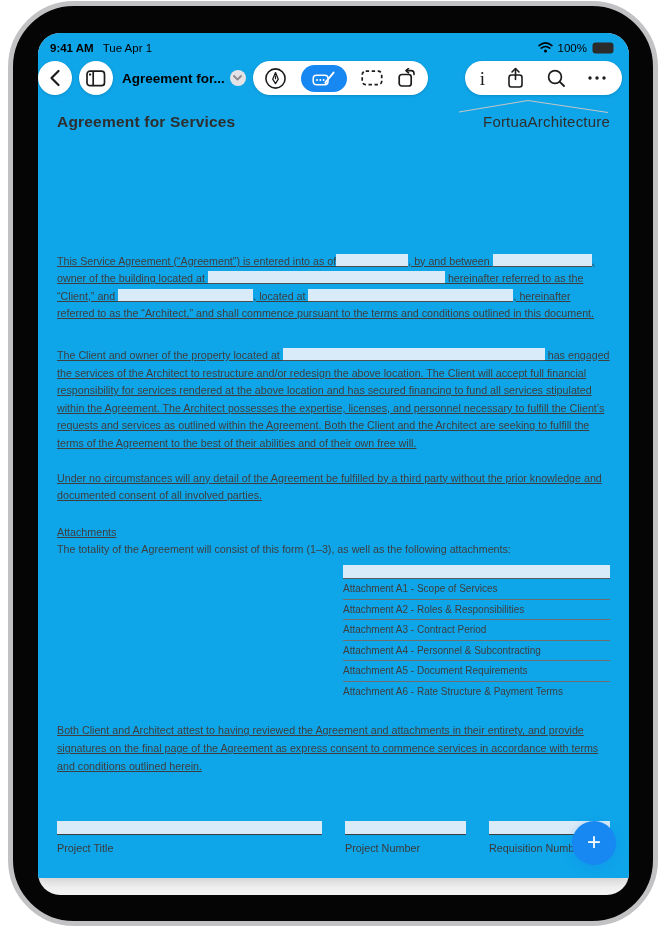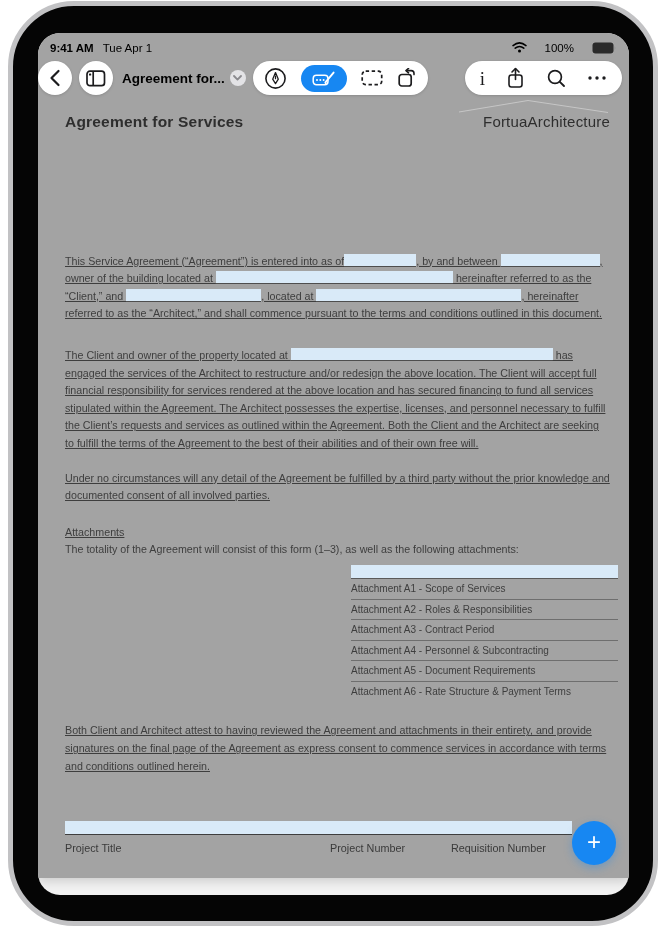--- a/index.html
+++ b/index.html
@@ -3,30 +3,30 @@
 <meta charset="utf-8">
 <style>
   html,body{margin:0;padding:0;background:#fff;}
   .stage{position:relative;width:666px;height:928px;background:#fff;overflow:hidden;
          font-family:"Liberation Sans",sans-serif;-webkit-font-smoothing:antialiased;}
   
   .device{position:absolute;left:8px;top:1px;width:650px;height:925px;box-sizing:border-box;
           border:5px solid #c2c2c4;border-radius:66px;background:#050505;}
   .screen{position:absolute;left:38px;top:33px;width:591px;height:862px;border-radius:22px;
           background:#f2f2f2;overflow:hidden;}
-  .page{position:absolute;top:0;left:0;right:0;height:845px;background:#a3a3a3;
-        box-shadow:0 3px 10px rgba(0,0,0,.16);padding-left:8px;}
+  .page{position:absolute;top:0;left:0;right:0;height:845px;background:#0ea5e9;
+        box-shadow:0 3px 10px rgba(0,0,0,.16);}
   
   .chrome{position:absolute;top:0;left:0;right:0;}
   .status{display:flex;justify-content:space-between;align-items:center;padding:7px 12px 0 12px;
           height:15px;font-size:11.5px;color:#000;}
   .status-left{display:flex;align-items:baseline;gap:9px;}
   .st-time{font-weight:700;}
   .st-date{font-weight:400;}
-  .status-right{display:flex;align-items:center;gap:18px;font-weight:500;}
+  .status-right{display:flex;align-items:center;gap:5px;font-weight:500;}
   
   .toolbar{display:flex;align-items:center;padding:5px 7px 0 0;height:36px;}
   .circle-btn{width:34px;height:34px;border-radius:50%;background:#fff;display:flex;align-items:center;
           justify-content:center;box-shadow:0 1px 3px rgba(0,0,0,.13),0 0 0 .5px rgba(0,0,0,.03);
           flex:0 0 auto;cursor:pointer;}
   .circle-btn + .circle-btn{margin-left:7px;}
   .tb-title{margin:0 5px 0 9px;font-size:13.5px;font-weight:700;color:#000;white-space:nowrap;}
   .chev-badge{width:16px;height:16px;border-radius:50%;background:#e3e3e6;display:flex;
           align-items:center;justify-content:center;cursor:pointer;flex:0 0 auto;}
   .pill{height:34px;border-radius:17px;background:#fff;display:flex;align-items:center;
@@ -51,21 +51,21 @@
   .fill-field{display:inline-block;height:12px;background:var(--field);border-bottom:1px solid #4e4e4e;
           vertical-align:-2px;cursor:text;}
   .att-heading{margin-top:19px;}
   .att-heading span{text-decoration:underline;}
   .att-table{margin-left:286px;width:267px;margin-top:5px;}
   .att-field-row{padding-top:1px;border-bottom:1px solid #5a5a5a;}
   .att-field-row .blk{height:13px;background:var(--field);}
   .att-row{font-size:10px;line-height:13px;padding:3px 0 3.6px 0;border-bottom:1px solid #6e6e6e;}
   .att-row.last{border-bottom:none;}
   .closing{margin-top:21px;}
-  .footer-row{display:flex;margin-top:46px;}
+  .footer-row{display:flex;margin-top:46px;gap:23px;}
   .f-field .blk{height:13px;background:var(--field);border-bottom:1.2px solid #3e3e3e;}
   .f-label{margin-top:5px;font-size:10.8px;color:#3a3a3a;}
   .w-big{width:265px;} .w-sm{width:121px;}
   
   .fab{position:absolute;left:534px;top:788px;width:44px;height:44px;border-radius:50%;
        background:var(--accent);display:flex;align-items:center;justify-content:center;
        box-shadow:0 3px 9px rgba(23,135,242,.35);cursor:pointer;}
   .fab span{color:#fff;font-size:24px;font-weight:300;line-height:1;margin-top:-2px;}
 </style>
 </head>

